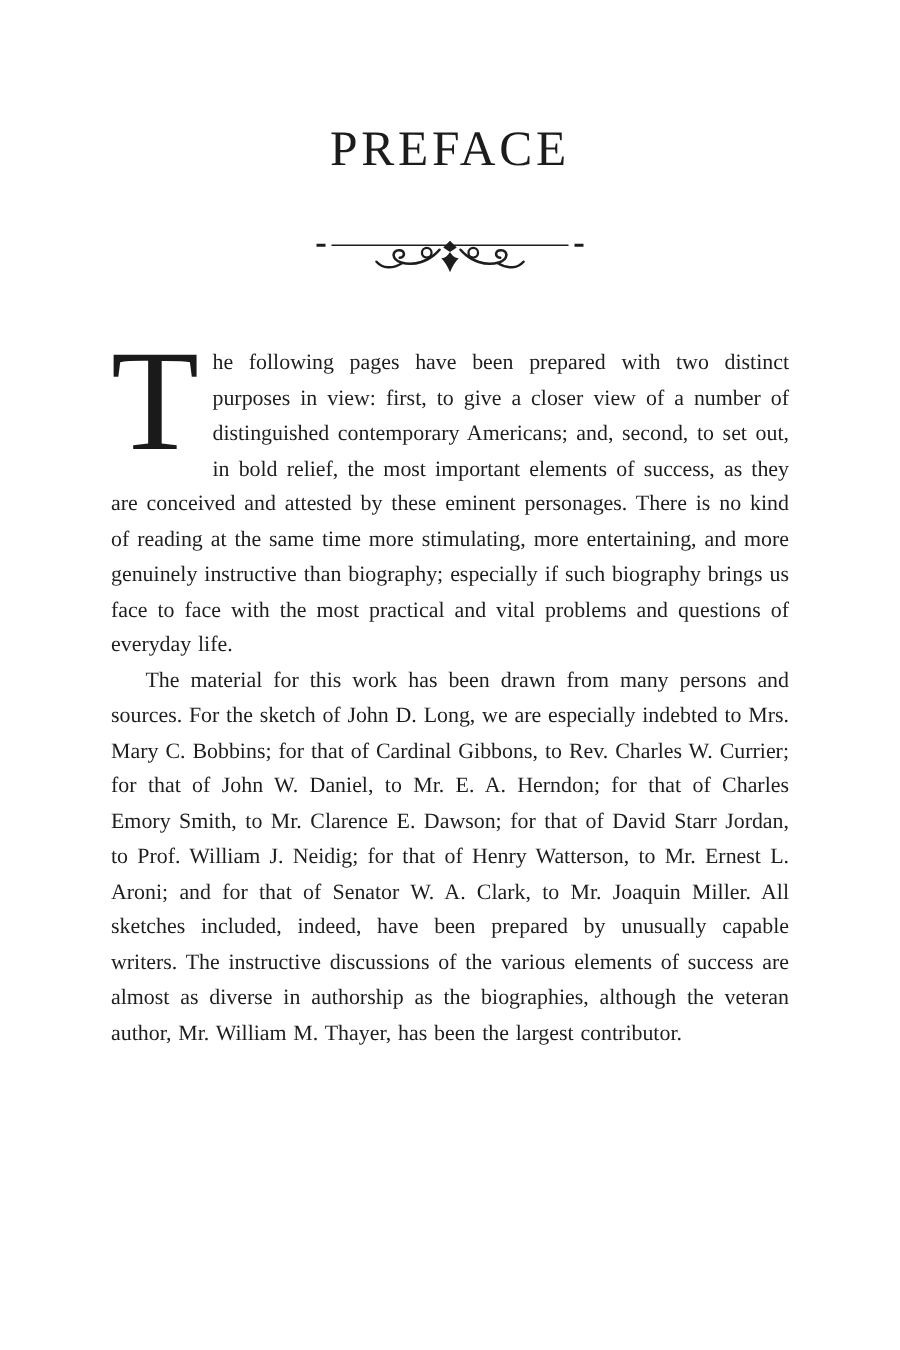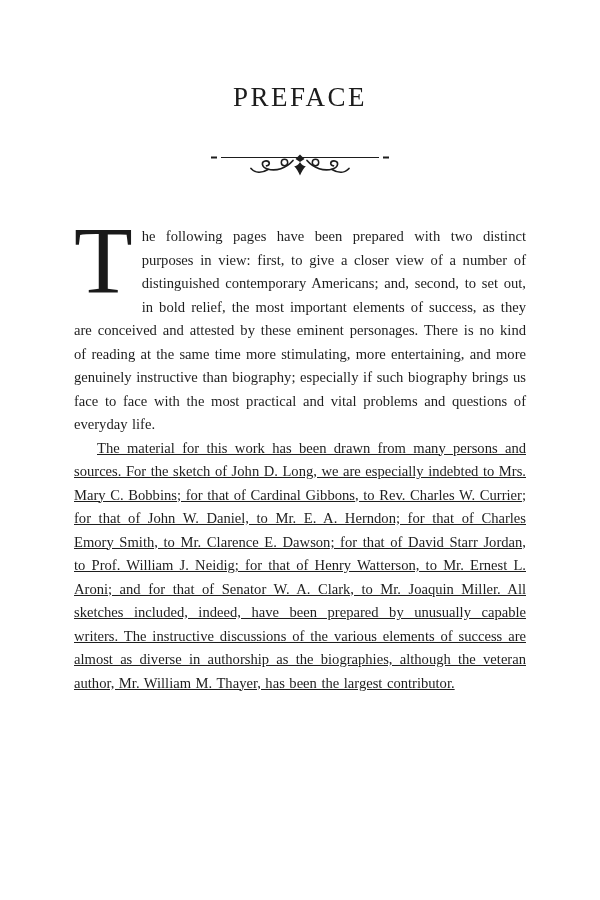--- a/index.html
+++ b/index.html
@@ -13,21 +13,21 @@
     height: 900px;
     background: #ffffff;
     overflow: hidden;
     font-family: "Liberation Serif", "DejaVu Serif", serif;
     color: #1e1e1e;
   }
   .page-title {
     margin: 0;
     padding-top: 82px;
     text-align: center;
-    font-size: 27px;
+    font-size: 33px;
     font-weight: normal;
     letter-spacing: 2.5px;
     color: #1c1c1c;
   }
   .divider {
     width: 180px;
     margin: 36px auto 0 auto;
     text-align: center;
     line-height: 0;
   }
@@ -38,21 +38,20 @@
     font-size: 14.6px;
     line-height: 23.5px;
     word-spacing: 0.06em;
   }
   .body-text p {
     margin: 0;
     padding: 0;
   }
   .body-text p.indented {
     text-indent: 23px;
-    text-decoration: underline;
   }
   .drop-cap {
     float: left;
     font-size: 96px;
     line-height: 70px;
     height: 70px;
     margin: 1px 9px 0 0;
     color: #1a1a1a;
   }
   .folio {

